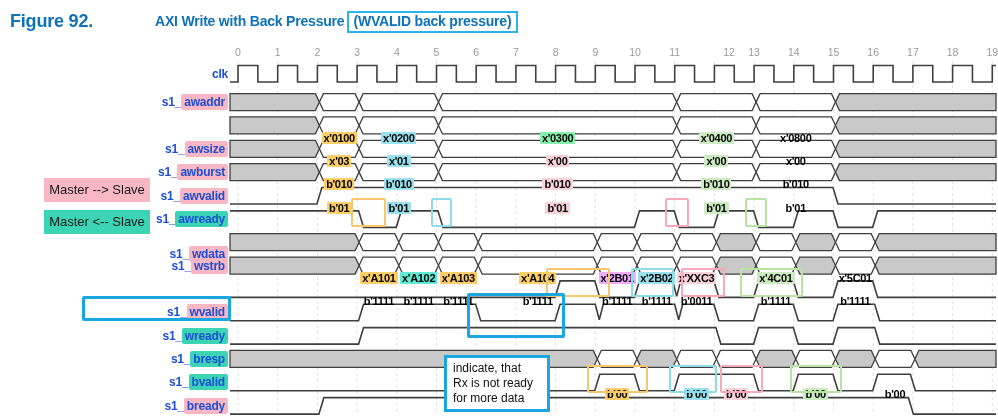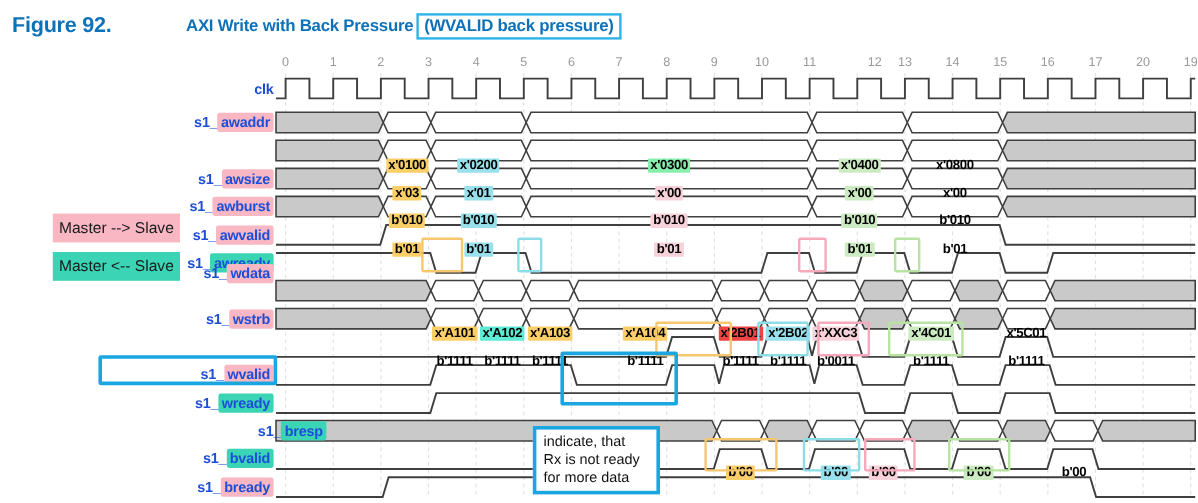--- a/index.html
+++ b/index.html
@@ -147,21 +147,21 @@
       <div class="tick" style="left: 543.6px; top: 46px;">8</div>
       <div class="tick" style="left: 583.3px; top: 46px;">9</div>
       <div class="tick" style="left: 623px; top: 46px;">10</div>
       <div class="tick" style="left: 662.7px; top: 46px;">11</div>
       <div class="tick" style="left: 717px; top: 46px;">12</div>
       <div class="tick" style="left: 742.1px; top: 46px;">13</div>
       <div class="tick" style="left: 781.8px; top: 46px;">14</div>
       <div class="tick" style="left: 821.5px; top: 46px;">15</div>
       <div class="tick" style="left: 861.2px; top: 46px;">16</div>
       <div class="tick" style="left: 900.9px; top: 46px;">17</div>
-      <div class="tick" style="left: 940.6px; top: 46px;">20</div>
+      <div class="tick" style="left: 940.6px; top: 46px;">18</div>
       <div class="tick" style="left: 980.3px; top: 46px;">19</div>
       <div class="sig-name" style="top: 64.5px; height: 18px; line-height: 18px;">clk</div>
       <div class="sig-name" style="top: 93.1px; height: 18px; line-height: 18px;">s1_<span class="hl m2s">awaddr</span></div>
       <div class="bus-value" style="left: 294.235px; width: 90px; top: 95.6px;"><span class="vhl" style="background:#fbce67">x'0100</span></div>
       <div class="bus-value" style="left: 353.785px; width: 90px; top: 95.6px;"><span class="vhl" style="background:#97e0ec">x'0200</span></div>
       <div class="bus-value" style="left: 512.585px; width: 90px; top: 95.6px;"><span class="vhl" style="background:#86efac">x'0300</span></div>
       <div class="bus-value" style="left: 671.385px; width: 90px; top: 95.6px;"><span class="vhl" style="background:#cdebc2">x'0400</span></div>
       <div class="bus-value" style="left: 750.785px; width: 90px; top: 95.6px;">x'0800</div>
       <div class="bus-value" style="left: 294.235px; width: 90px; top: 118.95px;"><span class="vhl" style="background:#fbce67">x'03</span></div>
       <div class="bus-value" style="left: 353.785px; width: 90px; top: 118.95px;"><span class="vhl" style="background:#97e0ec">x'01</span></div>
@@ -175,43 +175,43 @@
       <div class="bus-value" style="left: 671.385px; width: 90px; top: 142.3px;"><span class="vhl" style="background:#cdebc2">b'010</span></div>
       <div class="bus-value" style="left: 750.785px; width: 90px; top: 142.3px;">b'010</div>
       <div class="sig-name" style="top: 163.15px; height: 18px; line-height: 18px;">s1_<span class="hl m2s">awburst</span></div>
       <div class="bus-value" style="left: 294.235px; width: 90px; top: 165.65px;"><span class="vhl" style="background:#fbce67">b'01</span></div>
       <div class="bus-value" style="left: 353.785px; width: 90px; top: 165.65px;"><span class="vhl" style="background:#97e0ec">b'01</span></div>
       <div class="bus-value" style="left: 512.585px; width: 90px; top: 165.65px;"><span class="vhl" style="background:#f7d2da">b'01</span></div>
       <div class="bus-value" style="left: 671.385px; width: 90px; top: 165.65px;"><span class="vhl" style="background:#cdebc2">b'01</span></div>
       <div class="bus-value" style="left: 750.785px; width: 90px; top: 165.65px;">b'01</div>
       <div class="sig-name" style="top: 186.5px; height: 18px; line-height: 18px;">s1_<span class="hl m2s">awvalid</span></div>
       <div class="sig-name" style="top: 209.85px; height: 18px; line-height: 18px;">s1_<span class="hl s2m">awready</span></div>
-      <div class="sig-name" style="top: 219px; height: 18px; line-height: 18px;">s1_<span class="hl m2s">wdata</span></div>
+      <div class="sig-name" style="top: 245px; height: 18px; line-height: 18px;">s1_<span class="hl m2s">wdata</span></div>
       <div class="bus-value" style="left: 333.935px; width: 90px; top: 235.7px;"><span class="vhl" style="background:#fbce67">x'A101</span></div>
       <div class="bus-value" style="left: 373.635px; width: 90px; top: 235.7px;"><span class="vhl" style="background:#5eead4">x'A102</span></div>
       <div class="bus-value" style="left: 413.335px; width: 90px; top: 235.7px;"><span class="vhl" style="background:#fbce67">x'A103</span></div>
       <div class="bus-value" style="left: 492.735px; width: 90px; top: 235.7px;"><span class="vhl" style="background:#fbce67">x'A104</span></div>
-      <div class="bus-value" style="left: 572.135px; width: 90px; top: 235.7px;"><span class="vhl" style="background:#ef4444">x'2B01</span></div>
+      <div class="bus-value" style="left: 572.135px; width: 90px; top: 235.7px;"><span class="vhl" style="background:#f0abfc">x'2B01</span></div>
       <div class="bus-value" style="left: 611.835px; width: 90px; top: 235.7px;"><span class="vhl" style="background:#97e0ec">x'2B02</span></div>
       <div class="bus-value" style="left: 651.535px; width: 90px; top: 235.7px;"><span class="vhl" style="background:#f7d2da">x'XXC3</span></div>
       <div class="bus-value" style="left: 730.935px; width: 90px; top: 235.7px;"><span class="vhl" style="background:#cdebc2">x'4C01</span></div>
       <div class="bus-value" style="left: 810.335px; width: 90px; top: 235.7px;">x'5C01</div>
       <div class="sig-name" style="top: 256.55px; height: 18px; line-height: 18px;">s1_<span class="hl m2s">wstrb</span></div>
       <div class="bus-value" style="left: 333.935px; width: 90px; top: 259.05px;">b'1111</div>
       <div class="bus-value" style="left: 373.635px; width: 90px; top: 259.05px;">b'1111</div>
       <div class="bus-value" style="left: 413.335px; width: 90px; top: 259.05px;">b'1111</div>
       <div class="bus-value" style="left: 492.735px; width: 90px; top: 259.05px;">b'1111</div>
       <div class="bus-value" style="left: 572.135px; width: 90px; top: 259.05px;">b'1111</div>
       <div class="bus-value" style="left: 611.835px; width: 90px; top: 259.05px;">b'1111</div>
       <div class="bus-value" style="left: 651.535px; width: 90px; top: 259.05px;">b'0011</div>
       <div class="bus-value" style="left: 730.935px; width: 90px; top: 259.05px;">b'1111</div>
       <div class="bus-value" style="left: 810.335px; width: 90px; top: 259.05px;">b'1111</div>
       <div class="sig-name" style="top: 303.25px; height: 18px; line-height: 18px;">s1_<span class="hl m2s">wvalid</span></div>
       <div class="sig-name" style="top: 326.6px; height: 18px; line-height: 18px;">s1_<span class="hl s2m">wready</span></div>
-      <div class="sig-name" style="top: 349.95px; height: 18px; line-height: 18px; padding-left: 44px;">s1_<span class="hl s2m">bresp</span></div>
+      <div class="sig-name" style="top: 349.95px; height: 18px; line-height: 18px;">s1_<span class="hl s2m">bresp</span></div>
       <div class="bus-value" style="left: 572.135px; width: 90px; top: 352.45px;"><span class="vhl" style="background:#fbce67">b'00</span></div>
       <div class="bus-value" style="left: 651.535px; width: 90px; top: 352.45px;"><span class="vhl" style="background:#97e0ec">b'00</span></div>
       <div class="bus-value" style="left: 691.235px; width: 90px; top: 352.45px;"><span class="vhl" style="background:#f7d2da">b'00</span></div>
       <div class="bus-value" style="left: 770.635px; width: 90px; top: 352.45px;"><span class="vhl" style="background:#cdebc2">b'00</span></div>
       <div class="bus-value" style="left: 850.035px; width: 90px; top: 352.45px;">b'00</div>
       <div class="sig-name" style="top: 373.3px; height: 18px; line-height: 18px;">s1_<span class="hl s2m">bvalid</span></div>
       <div class="sig-name" style="top: 396.65px; height: 18px; line-height: 18px;">s1_<span class="hl m2s">bready</span></div>
       <div class="ann-box" style="left: 351.145px; top: 198.35px; width: 30.73px; height: 25px; border: 2.5px solid rgb(246, 199, 111);"></div>
       <div class="ann-box" style="left: 430.545px; top: 198.35px; width: 17.629px; height: 25px; border: 2.5px solid rgb(141, 221, 233);"></div>
       <div class="ann-box" style="left: 665.172px; top: 198.35px; width: 19.614px; height: 25px; border: 2.5px solid rgb(245, 169, 187);"></div>

